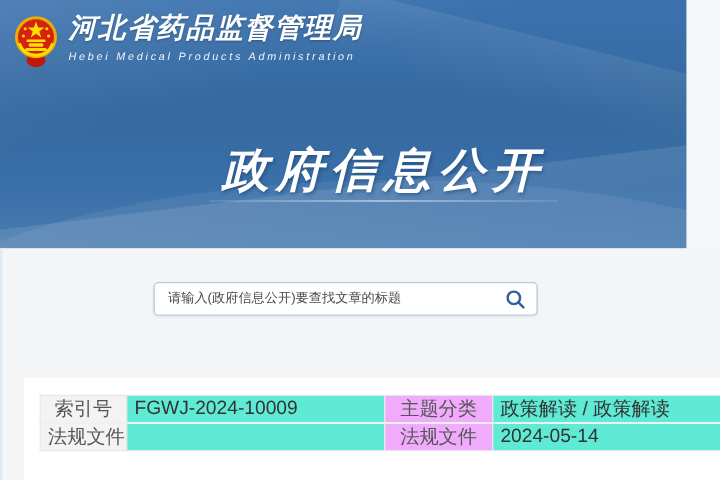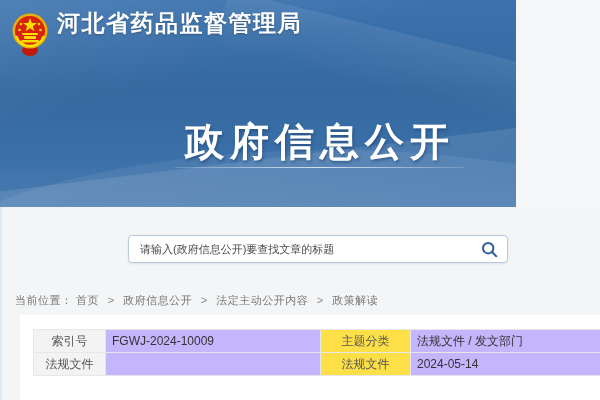--- a/index.html
+++ b/index.html
@@ -1,21 +1,21 @@
 <!DOCTYPE html>
 <html><head>
 <meta charset="utf-8">
 <style>
   * { margin:0; padding:0; box-sizing:border-box; }
   html,body { width:600px; height:400px; overflow:hidden;
     font-family:"Liberation Sans","DejaVu Sans",sans-serif; background:#f5f6f7; }
 
   
-  .hero { position:relative; width:516px; height:207px; overflow:hidden;
-    background:linear-gradient(180deg,#3b72ae 0%,#35699f 45%,#3a6fa8 75%,#4a7cb0 100%); }
+  .hero { position:relative; width:572px; height:207px; overflow:hidden;
+    background:linear-gradient(180deg,#3b72ae 0%,#35699f 45%,#3a6fa8 75%,#4a7cb0 100%);font-style:italic; }
   .streak { position:absolute; background:rgba(255,255,255,0.10); }
   .streak.s1 { width:700px; height:140px; left:-180px; top:-60px;
     transform:rotate(-16deg); background:linear-gradient(180deg,rgba(255,255,255,0.12),rgba(255,255,255,0)); }
   .streak.s2 { width:800px; height:90px; left:-60px; top:150px;
     transform:rotate(-7deg); background:linear-gradient(180deg,rgba(255,255,255,0.10),rgba(255,255,255,0.02)); }
   .streak.s3 { width:420px; height:60px; right:-120px; top:40px;
     transform:rotate(14deg); background:linear-gradient(180deg,rgba(255,255,255,0.08),rgba(255,255,255,0)); }
   .hero-curve { position:absolute; width:900px; height:320px; left:-120px; top:150px;
     border-radius:50%; background:rgba(255,255,255,0.07); }
 
@@ -31,44 +31,44 @@
     padding-left:40px; color:#ffffff; font-size:39px; font-weight:bold; letter-spacing:6px;
     text-shadow:1px 2px 3px rgba(20,50,90,0.45); z-index:3; white-space:nowrap; }
   .banner-line { position:absolute; top:167px; left:175px; width:290px; height:1px; z-index:3;
     background:linear-gradient(90deg,rgba(255,255,255,0.15),rgba(255,255,255,0.75),rgba(255,255,255,0.15)); }
 
   
   .lower { position:relative; width:600px; height:193px; background:#f4f5f6;
     border-left:2px solid #dde9f4; }
 
   .search-wrap { position:absolute; left:126px; top:28px; }
-  .search-box { width:380px; height:28px; background:#ffffff; border:1px solid #b9c9dc;
+  .search-box { width:320px; height:28px; background:#ffffff; border:1px solid #b9c9dc;
     border-radius:4px; display:flex; align-items:center; box-shadow:0 1px 2px rgba(120,140,165,0.18); }
   .search-input { flex:1; border:none; outline:none; background:transparent;
     font-size:11px; color:#333; padding:0 8px 0 11px;
     font-family:"Liberation Sans","DejaVu Sans",sans-serif; }
   .search-input::placeholder { color:#4a4a4a; opacity:1; }
   .search-btn { width:36px; height:26px; border:none; background:transparent; cursor:pointer;
     display:flex; align-items:center; justify-content:center; }
 
   .breadcrumb { position:absolute; left:13px; top:86px; font-size:11px; color:#777;
     letter-spacing:0.5px; white-space:nowrap; }
   .breadcrumb a { color:#777; text-decoration:none; }
   .crumb-sep { margin:0 5px; color:#888; }
 
   .content-card { position:absolute; left:18px; top:108px; width:582px; height:85px;
     background:#ffffff; padding:14px 0 0 13px; }
 
   table.meta { border-collapse:collapse; width:567px; table-layout:fixed;
-    font-size:12px; color:#333; }
+    font-size:16px; color:#333; }
   table.meta td { border:1px solid #e7e7e7; height:23px; padding:0 6px;
     overflow:hidden; white-space:nowrap; }
   td.lbl { background:#f3f3f3; text-align:center; color:#555; width:72px; }
-  td.lbl2 { background:#fde047; text-align:center; color:#555; width:90px; }
-  td.val { background:#c4b5fd; padding-left:22px; color:#333; }
+  td.lbl2 { background:#f0abfc; text-align:center; color:#555; width:90px; }
+  td.val { background:#5eead4; padding-left:22px; color:#333; }
   col.c1 { width:72px; } col.c2 { width:215px; } col.c3 { width:90px; } col.c4 { width:190px; }
 </style>
 </head>
 <body>
 
 <div class="hero">
   <div class="streak s1"></div>
   <div class="streak s3"></div>
   <div class="hero-curve"></div>
   <div class="streak s2"></div>
@@ -83,20 +83,21 @@
       <circle cx="27" cy="14" r="1.3" fill="#ffde00"></circle>
       <circle cx="7.5" cy="20" r="1.3" fill="#ffde00"></circle>
       <circle cx="28.5" cy="20" r="1.3" fill="#ffde00"></circle>
       <rect x="10" y="23" width="16" height="2" rx="1" fill="#ffde00"></rect>
       <rect x="12" y="26" width="12" height="3" rx="1" fill="#ffde00"></rect>
       <rect x="9" y="30" width="18" height="2.4" rx="1.2" fill="#ffde00"></rect>
       <path d="M4 26 q4 10 14 10 q10 0 14-10" stroke="#ffde00" stroke-width="2.4" fill="none"></path>
     </svg>
     <div class="brand-text">
       <div class="brand-zh">河北省药品监督管理局</div>
+      <div class="brand-en">Hebei Medical Products Administration</div>
     </div>
   </div>
 
   <div class="banner-title">政府信息公开</div>
   <div class="banner-line"></div>
 </div>
 
 <div class="lower">
 
   <div class="search-wrap">
@@ -104,45 +105,35 @@
       <input class="search-input" type="text" placeholder="请输入(政府信息公开)要查找文章的标题" style="">
       <button class="search-btn">
         <svg width="17" height="17" viewBox="0 0 17 17">
           <circle cx="7.2" cy="7.2" r="5.2" fill="none" stroke="#2e5f9b" stroke-width="2"></circle>
           <line x1="11.2" y1="11.2" x2="15.2" y2="15.2" stroke="#2e5f9b" stroke-width="2" stroke-linecap="round"></line>
         </svg>
       </button>
     </div>
   </div>
 
-  <div class="breadcrumb">
-    <span>当前位置：</span>
-    <a href="#">首页</a>
-    <span class="crumb-sep">&gt;</span>
-    <a href="#">政府信息公开</a>
-    <span class="crumb-sep">&gt;</span>
-    <a href="#">法定主动公开内容</a>
-    <span class="crumb-sep">&gt;</span>
-    <a href="#">政策解读</a>
-  </div>
 
   <div class="content-card">
     <table class="meta">
       <colgroup>
           <col class="c1">
           <col class="c2">
           <col class="c3">
           <col class="c4">
         </colgroup>
       <tbody>
           <tr>
         <td class="lbl">索引号</td>
         <td class="val">FGWJ-2024-10009</td>
         <td class="lbl2">主题分类</td>
-        <td class="val">法规文件 / 发文部门</td>
+        <td class="val">政策解读 / 政策解读</td>
       </tr>
       <tr>
         <td class="lbl">法规文件</td>
         <td class="val"></td>
         <td class="lbl2">法规文件</td>
         <td class="val">2024-05-14</td>
       </tr>
     </tbody>
       </table>
   </div>

